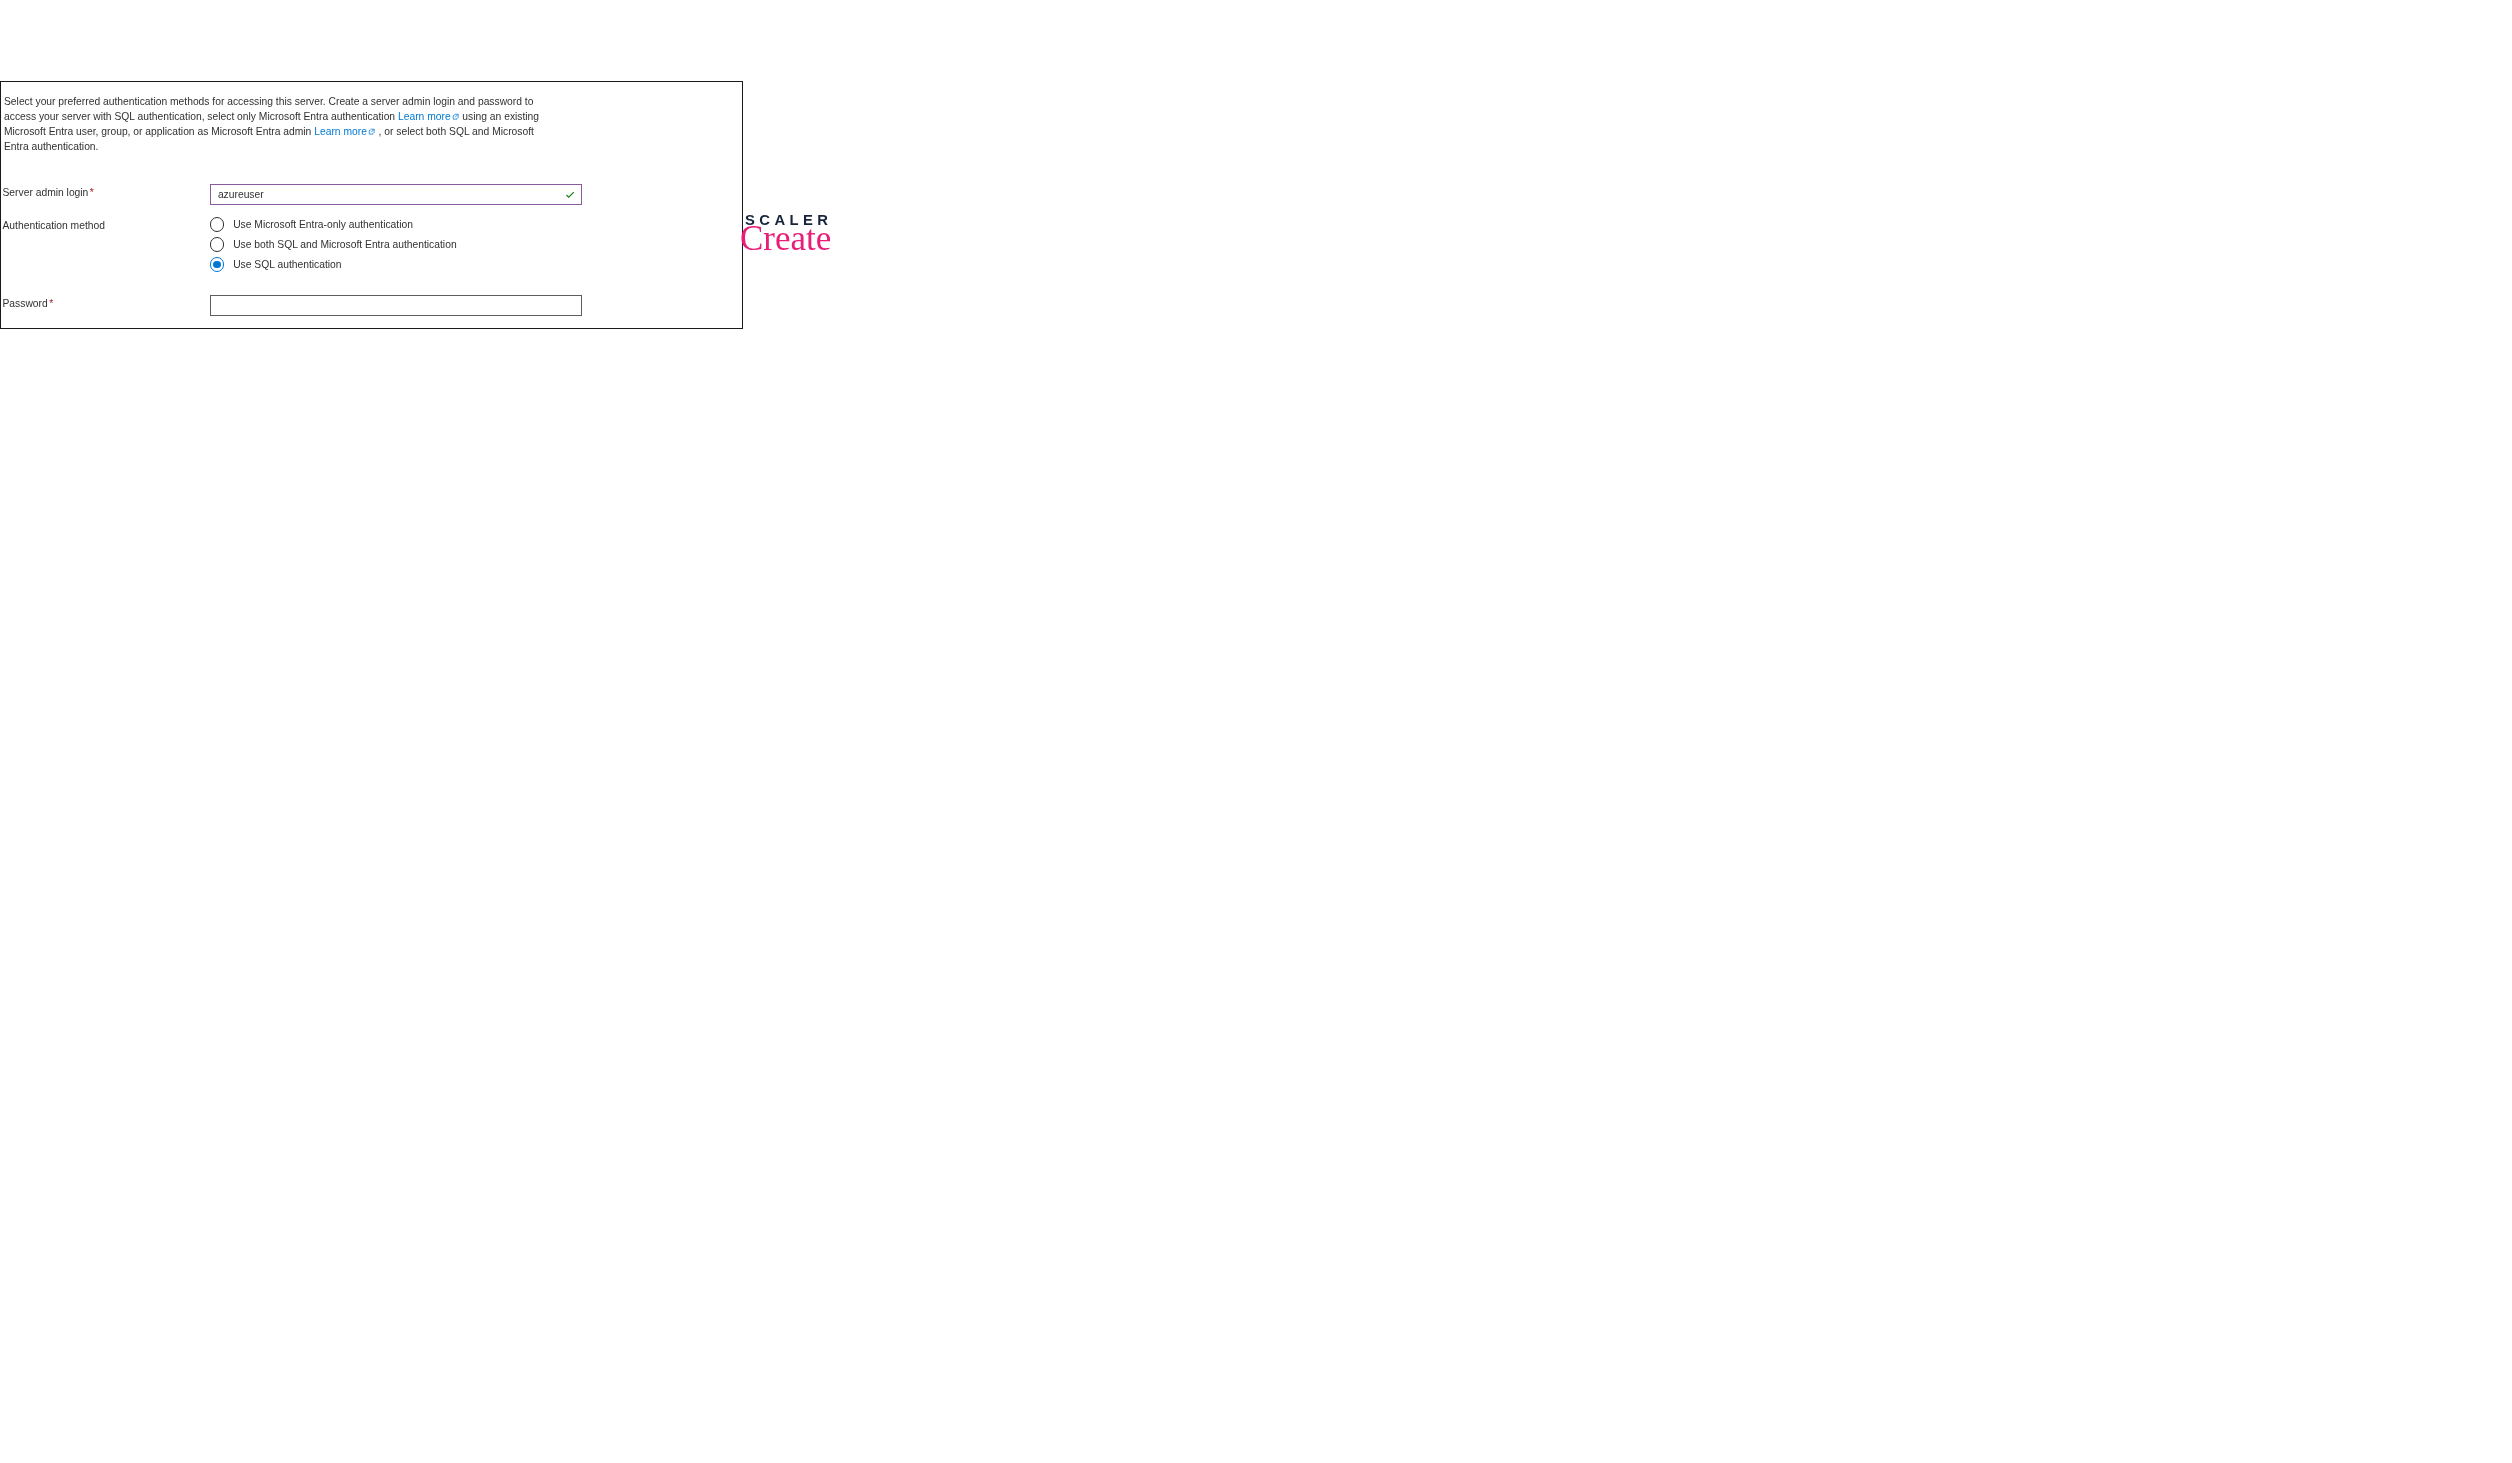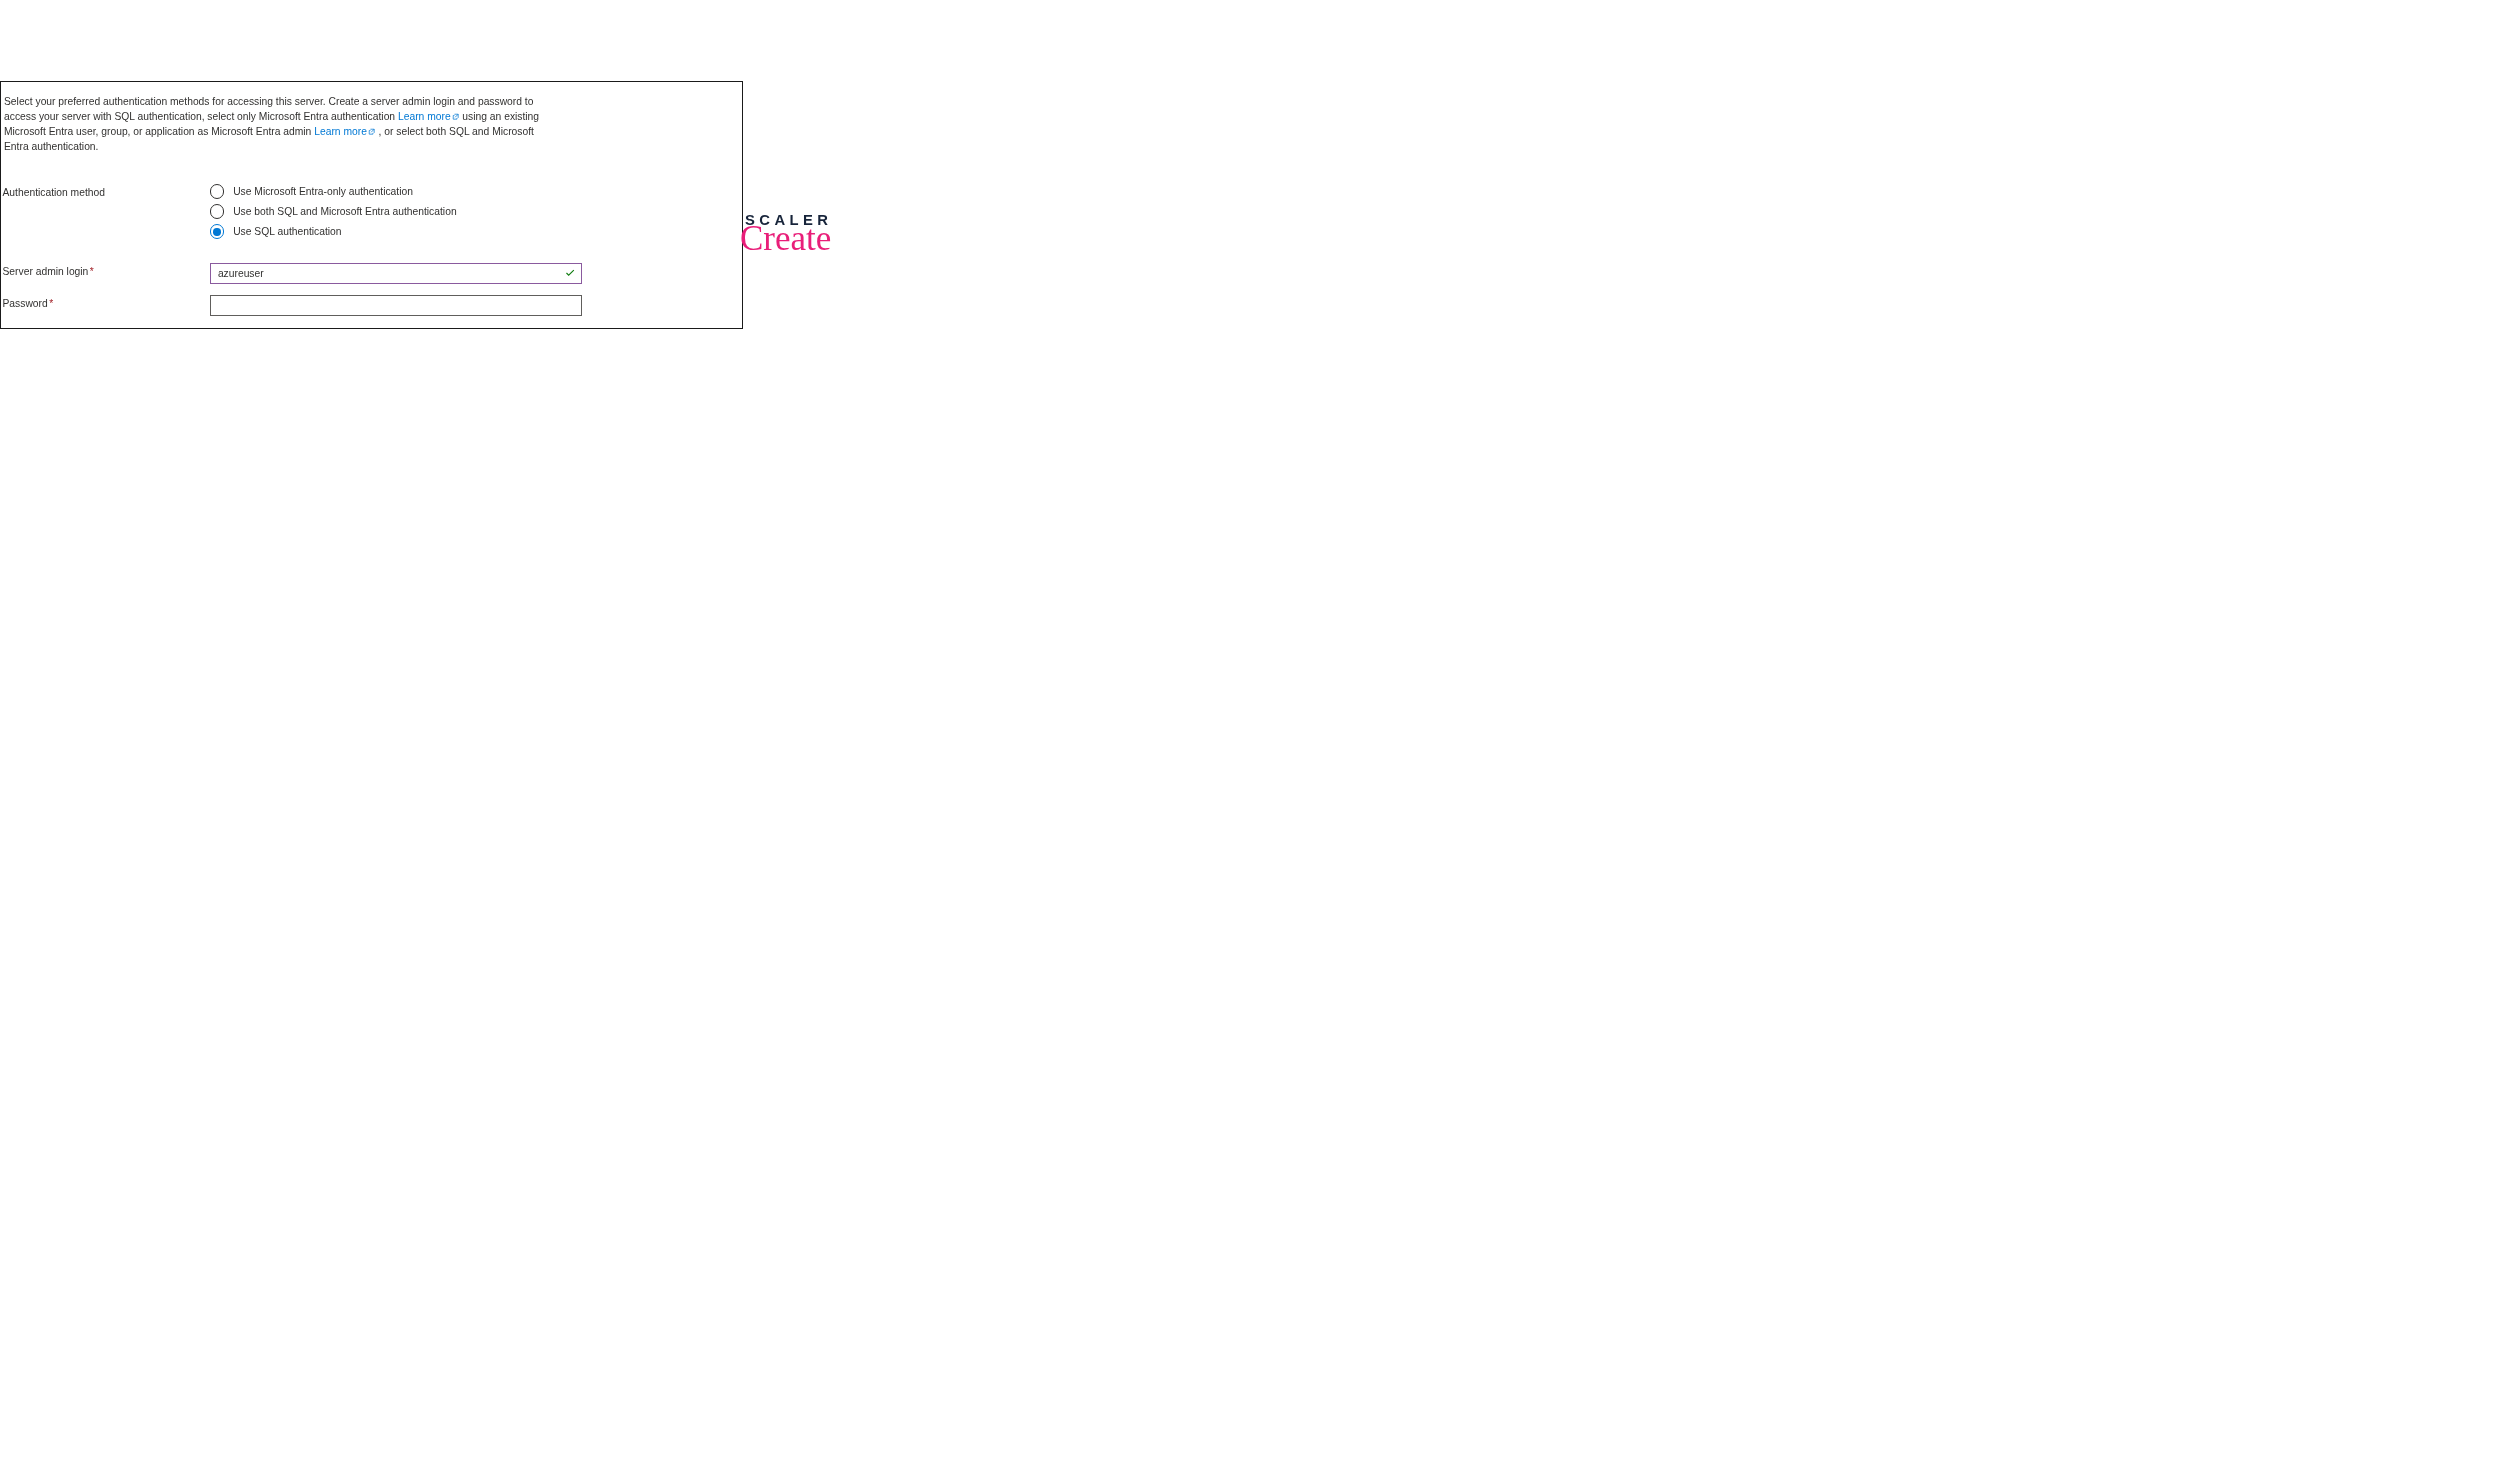--- a/index.html
+++ b/index.html
@@ -195,20 +195,34 @@
                 <path d="M4 2h6v6M10 2L5 7" stroke="#0078d4" stroke-width="1.2"></path>
                 <path d="M8 8v2H2V4h2" stroke="#0078d4" stroke-width="1.2" fill="none"></path>
               </svg></a><span> using an existing Microsoft Entra user, group, or application as Microsoft Entra admin </span><a class="link"><span>Learn more</span><svg class="external-icon" viewBox="0 0 12 12" fill="none">
                 <path d="M4 2h6v6M10 2L5 7" stroke="#0078d4" stroke-width="1.2"></path>
                 <path d="M8 8v2H2V4h2" stroke="#0078d4" stroke-width="1.2" fill="none"></path>
               </svg></a><span> , or select both SQL and Microsoft Entra authentication.</span>
         </p>
       </div>
 
       <div class="form-section">
+        <div class="form-row input-row">
+          <div class="form-label-col">
+            <span>Server admin login</span><span class="required">*</span>
+          </div>
+          <div class="form-input-col">
+            <div class="text-input-wrapper">
+              <input type="text" class="text-input validated" value="azureuser" style="">
+              <svg class="checkmark-icon" viewBox="0 0 14 14">
+                  <path d="M2 7l3 3 7-7" stroke="#107c10" stroke-width="1.5" fill="none"></path>
+                </svg>
+            </div>
+          </div>
+        </div>
+
         <div class="form-row auth-row">
           <div class="form-label-col">Authentication method</div>
           <div class="form-input-col">
             <div class="radio-group">
               <label class="radio-option">
                 <span class="radio-circle"></span>
                 <span>Use Microsoft Entra-only authentication</span>
               </label>
               <label class="radio-option">
                 <span class="radio-circle"></span>
@@ -219,34 +233,20 @@
                     <span class="radio-dot"></span>
                   </span>
                 <span>Use SQL authentication</span>
               </label>
             </div>
           </div>
         </div>
 
         <div class="form-row input-row">
           <div class="form-label-col">
-            <span>Server admin login</span><span class="required">*</span>
-          </div>
-          <div class="form-input-col">
-            <div class="text-input-wrapper">
-              <input type="text" class="text-input validated" value="azureuser" style="">
-              <svg class="checkmark-icon" viewBox="0 0 14 14">
-                  <path d="M2 7l3 3 7-7" stroke="#107c10" stroke-width="1.5" fill="none"></path>
-                </svg>
-            </div>
-          </div>
-        </div>
-
-        <div class="form-row input-row">
-          <div class="form-label-col">
             <span>Password</span><span class="required">*</span>
           </div>
           <div class="form-input-col">
             <div class="text-input-wrapper">
               <input type="password" class="text-input" value="" style="">
             </div>
           </div>
         </div>
 
       </div>

